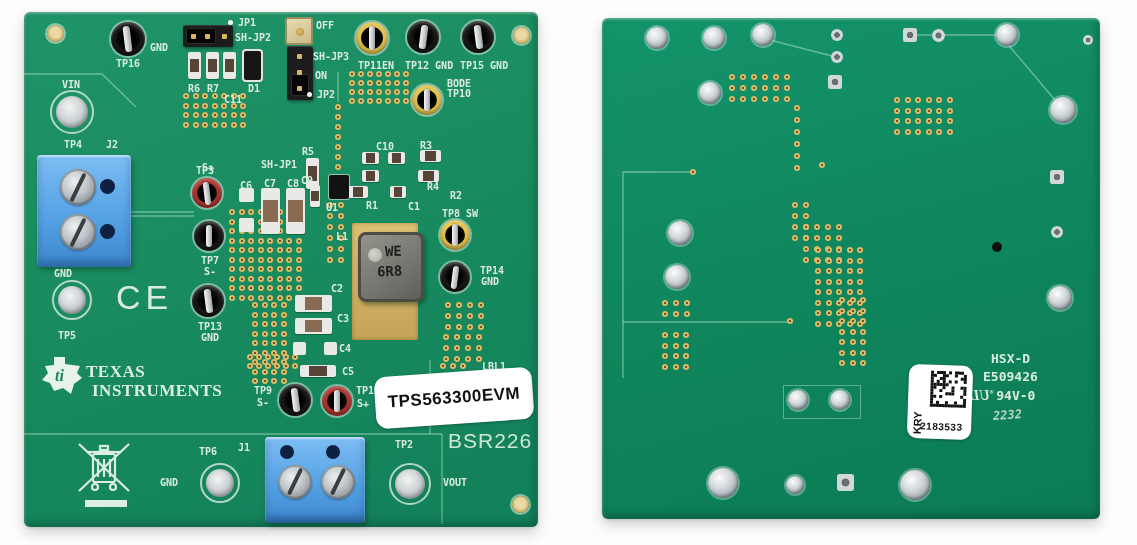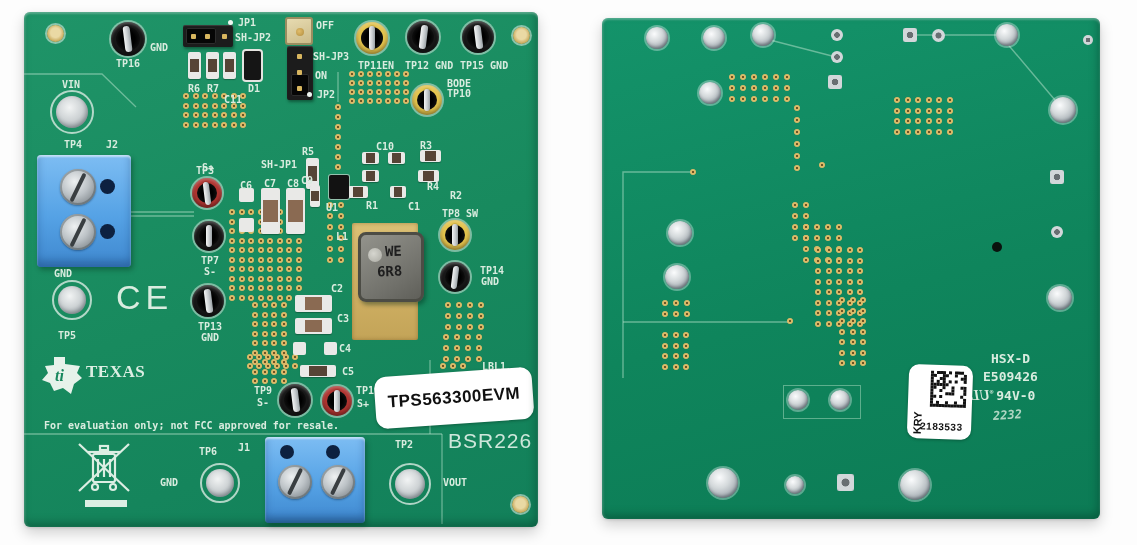--- a/index.html
+++ b/index.html
@@ -167,35 +167,35 @@
     <div class="sk" style="left:457px;top:264px">GND</div>
     <div class="sk" style="left:307px;top:271px">C2</div>
     <div class="sk" style="left:313px;top:301px">C3</div>
     <div class="sk" style="left:315px;top:331px">C4</div>
     <div class="sk" style="left:318px;top:354px">C5</div>
     <div class="sk" style="left:230px;top:373px">TP9</div>
     <div class="sk" style="left:233px;top:385px">S-</div>
     <div class="sk" style="left:332px;top:373px">TP1</div>
     <div class="sk" style="left:333px;top:386px">S+</div>
     <div class="sk" style="left:458px;top:349px">LBL1</div>
-    <div class="sk" id="fcc-line">For evaluation only; not FCC approved for resale.</div>
     <div id="bsr">BSR226</div>
     <div class="sk" style="left:175px;top:434px">TP6</div>
     <div class="sk" style="left:136px;top:465px">GND</div>
     <div class="sk" style="left:214px;top:430px">J1</div>
     <div class="sk" style="left:371px;top:427px">TP2</div>
     <div class="sk" style="left:419px;top:465px">VOUT</div>
 
     <div id="ti-logo">
       <svg width="46" height="40" viewBox="0 0 46 40">
         <path d="M14,1 L25,1 L25,8 L40,10 L37,17 L42,22 L34,28 L31,38 L23,32 L14,35 L10,27 L2,24 L8,17 L5,10 L14,9 Z" fill="#e6f2ea"></path>
         <text x="15" y="25" font-family="Liberation Serif,serif" font-style="italic" font-weight="bold" font-size="16" fill="#17875d">ti</text>
       </svg>
     </div>
     <div class="ti-word" style="left:62px;top:350px;font-size:17px;letter-spacing:.5px">TEXAS</div>
+    <div class="ti-word" style="left:68px;top:369px;font-size:17px;letter-spacing:.5px">INSTRUMENTS</div>
 
     <svg class="weee" width="58" height="56" viewBox="0 0 58 56">
       <g stroke="#dceee3" stroke-width="2.2" fill="none">
         <rect x="18" y="15" width="22" height="28" rx="2"></rect>
         <line x1="13" y1="13" x2="45" y2="13"></line>
         <rect x="25" y="7" width="8" height="4"></rect>
         <line x1="23" y1="20" x2="23" y2="38"></line>
           <line x1="29" y1="20" x2="29" y2="38"></line>
           <line x1="35" y1="20" x2="35" y2="38"></line>
         <circle cx="20" cy="48" r="3"></circle>

